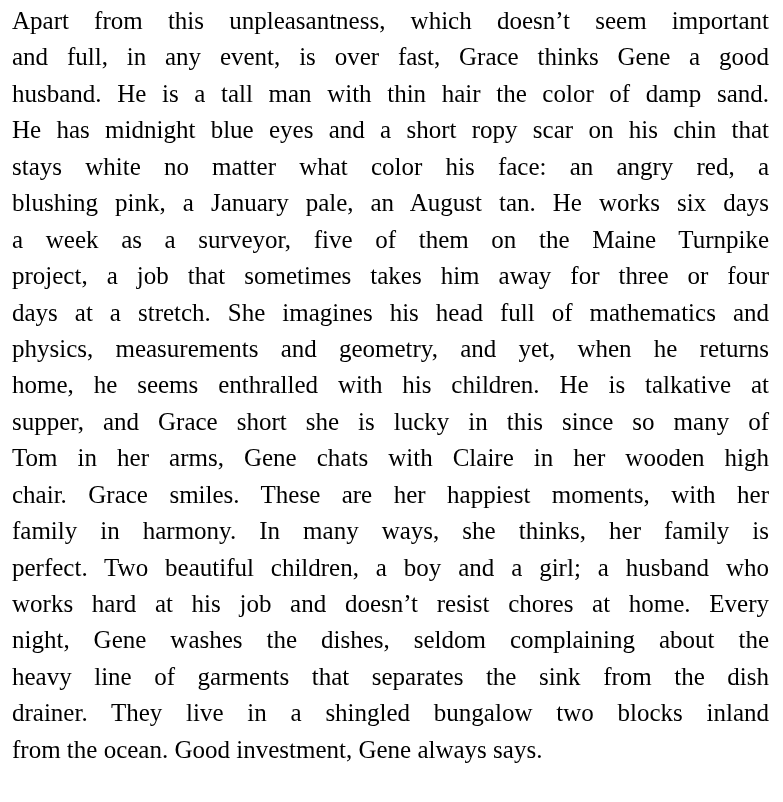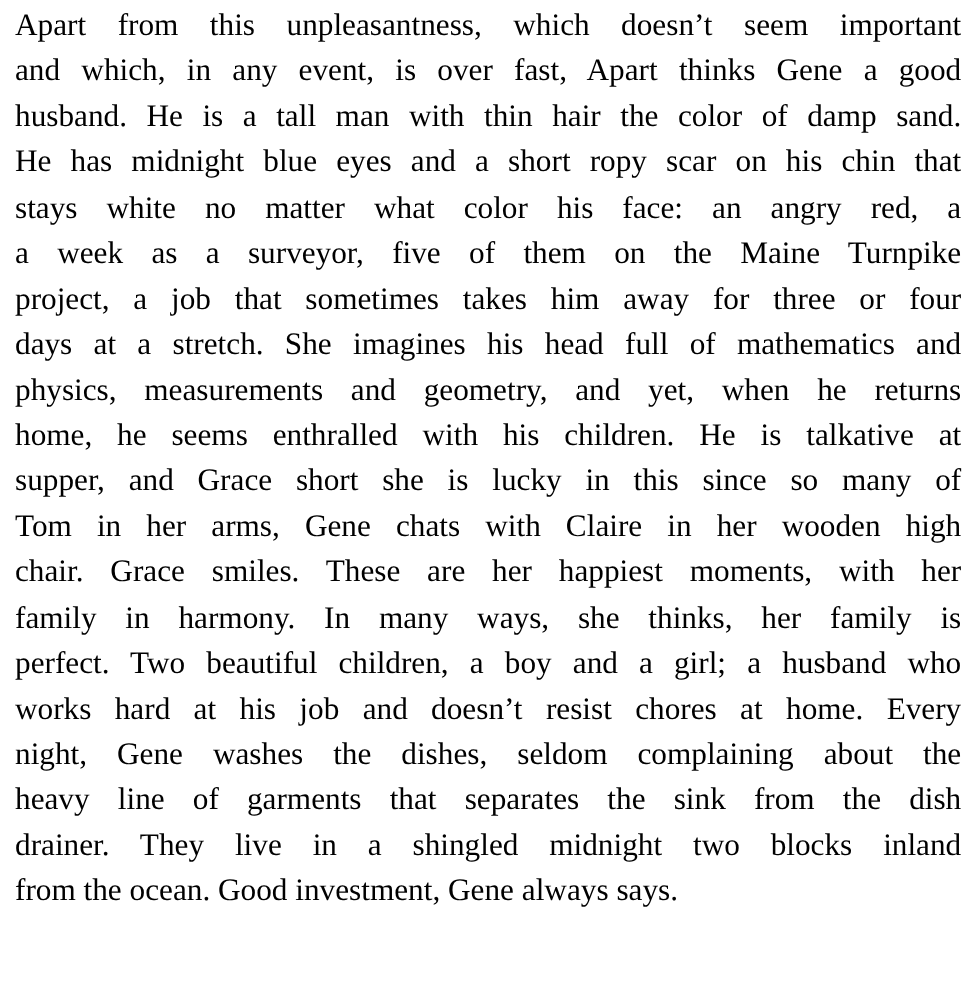--- a/index.html
+++ b/index.html
@@ -30,32 +30,33 @@
   }
   .text-line.last {
     text-align-last: left;
   }
 </style>
 </head>
 <body>
 
 <div class="book-page">
   <div class="text-line">Apart from this unpleasantness, which doesn’t seem important</div>
-  <div class="text-line">and which, in any event, is over fast, Apart thinks Gene a good</div>
+  <div class="text-line">and full, in any event, is over fast, Grace thinks Gene a good</div>
   <div class="text-line">husband. He is a tall man with thin hair the color of damp sand.</div>
   <div class="text-line">He has midnight blue eyes and a short ropy scar on his chin that</div>
   <div class="text-line">stays white no matter what color his face: an angry red, a</div>
+  <div class="text-line">blushing pink, a January pale, an August tan. He works six days</div>
   <div class="text-line">a week as a surveyor, five of them on the Maine Turnpike</div>
   <div class="text-line">project, a job that sometimes takes him away for three or four</div>
   <div class="text-line">days at a stretch. She imagines his head full of mathematics and</div>
   <div class="text-line">physics, measurements and geometry, and yet, when he returns</div>
   <div class="text-line">home, he seems enthralled with his children. He is talkative at</div>
   <div class="text-line">supper, and Grace short she is lucky in this since so many of</div>
   <div class="text-line">Tom in her arms, Gene chats with Claire in her wooden high</div>
   <div class="text-line">chair. Grace smiles. These are her happiest moments, with her</div>
   <div class="text-line">family in harmony. In many ways, she thinks, her family is</div>
   <div class="text-line">perfect. Two beautiful children, a boy and a girl; a husband who</div>
   <div class="text-line">works hard at his job and doesn’t resist chores at home. Every</div>
   <div class="text-line">night, Gene washes the dishes, seldom complaining about the</div>
   <div class="text-line">heavy line of garments that separates the sink from the dish</div>
-  <div class="text-line">drainer. They live in a shingled midnight two blocks inland</div>
+  <div class="text-line">drainer. They live in a shingled bungalow two blocks inland</div>
   <div class="text-line last">from the ocean. Good investment, Gene always says.</div>
 </div>
 
 </body></html>

